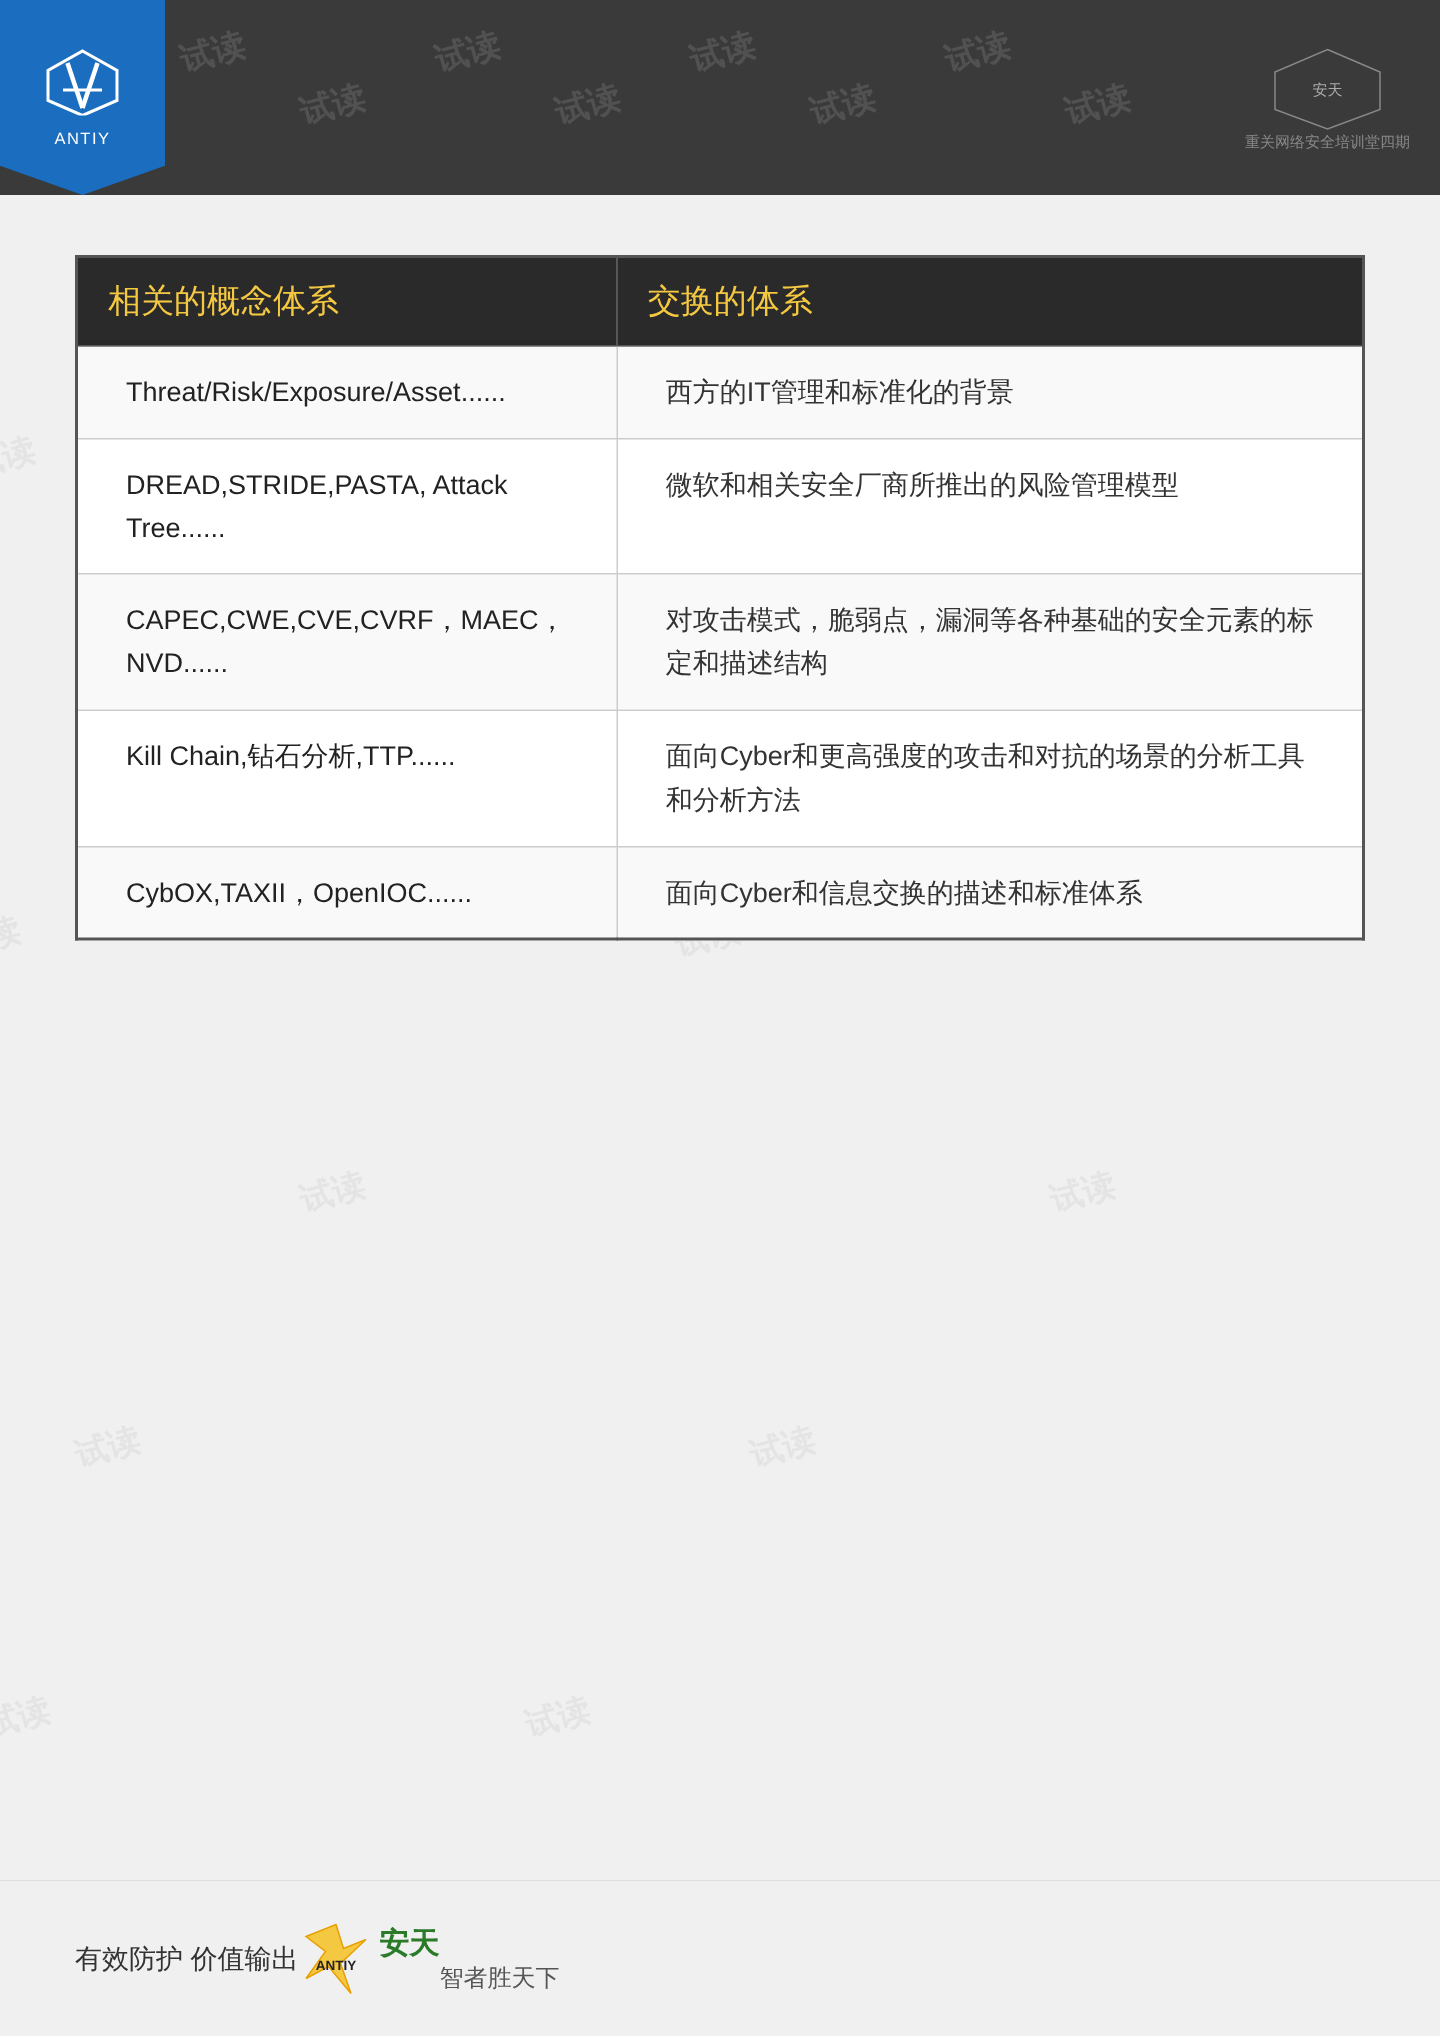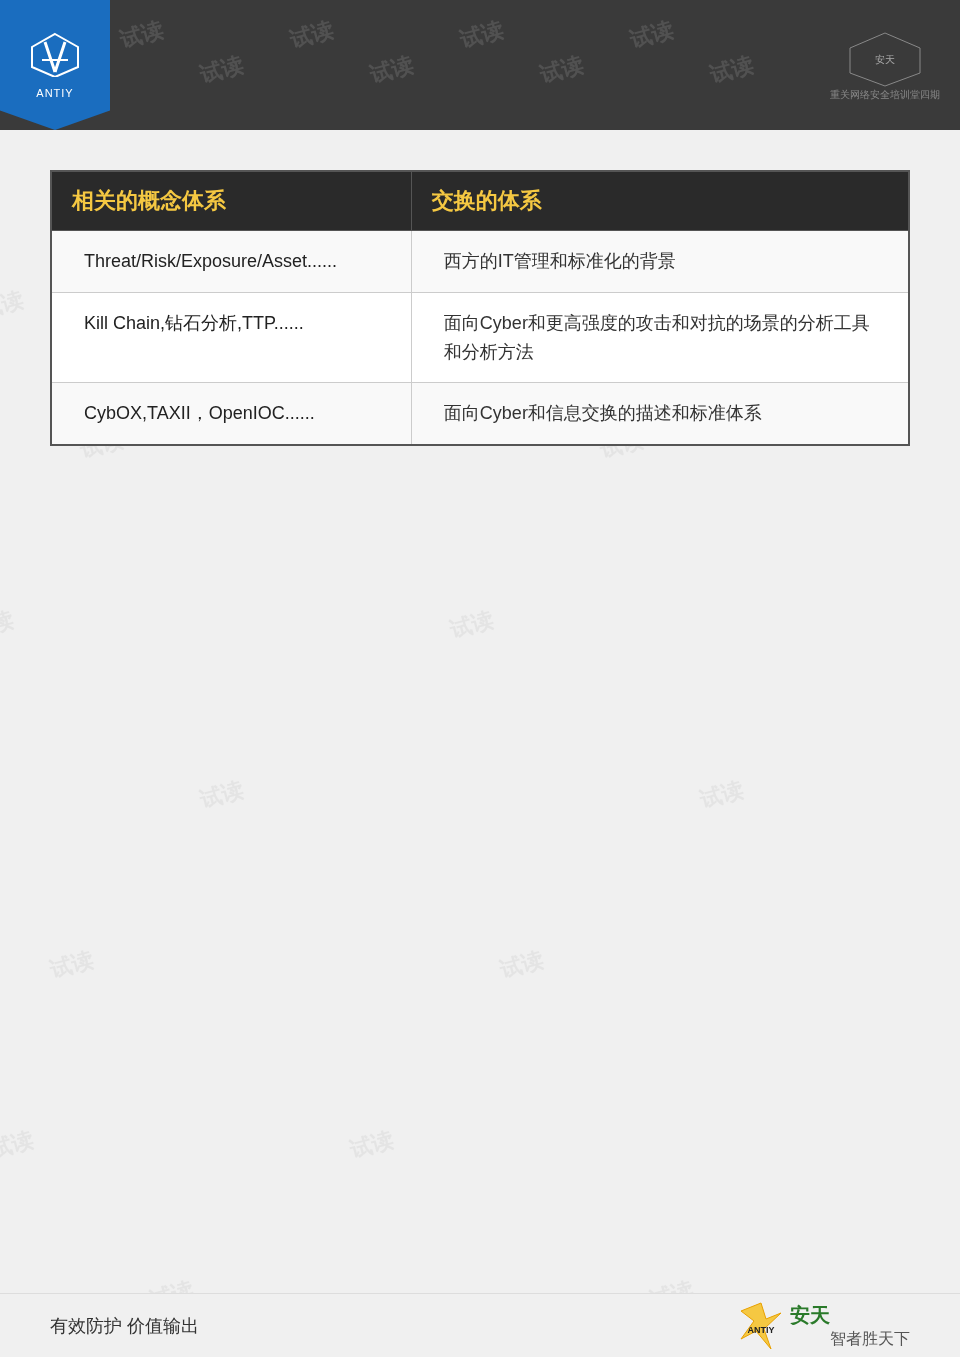--- a/index.html
+++ b/index.html
@@ -97,21 +97,21 @@
       width: 100%;
       border-collapse: collapse;
       background: white;
       border: 2px solid #555;
     }
 
     .data-table th {
       background: #2a2a2a;
       color: #f5c842;
       font-size: 22px;
-      font-weight: bold;
+      font-weight: normal;
       padding: 14px 20px;
       text-align: left;
       border: 1px solid #555;
       margin-top: 40px;
     }
 
     .data-table td {
       padding: 16px 32px;
       border: 1px solid #ccc;
       font-size: 18px;
@@ -137,26 +137,25 @@
       width: 58%;
       color: #333;
     }
 
     
     .footer {
       position: absolute;
       bottom: 0;
       left: 0;
       right: 0;
-      height: 64px;
+      height: 104px;
       background: #f0f0f0;
       border-top: 1px solid #ddd;
       display: flex;
       align-items: center;
-      justify-content: space-between;
       padding: 0 50px;
     }
 
     .footer-left {
       font-size: 18px;
       color: #333;
       font-weight: 500;
     }
 
     .footer-right {
@@ -258,20 +257,28 @@
         <th class="col-left">相关的概念体系</th>
         <th class="col-right">交换的体系</th>
       </tr>
     </thead>
     <tbody id="table-body">
     <tr>
           <td class="col-left">Threat/Risk/Exposure/Asset......</td>
           <td class="col-right">西方的IT管理和标准化的背景</td>
         </tr>
         <tr>
+          <td class="col-left">DREAD,STRIDE,PASTA, Attack Tree......</td>
+          <td class="col-right">微软和相关安全厂商所推出的风险管理模型</td>
+        </tr>
+        <tr>
+          <td class="col-left">CAPEC,CWE,CVE,CVRF，MAEC，NVD......</td>
+          <td class="col-right">对攻击模式，脆弱点，漏洞等各种基础的安全元素的标定和描述结构</td>
+        </tr>
+        <tr>
           <td class="col-left">Kill Chain,钻石分析,TTP......</td>
           <td class="col-right">面向Cyber和更高强度的攻击和对抗的场景的分析工具和分析方法</td>
         </tr>
         <tr>
           <td class="col-left">CybOX,TAXII，OpenIOC......</td>
           <td class="col-right">面向Cyber和信息交换的描述和标准体系</td>
         </tr>
       </tbody>
   </table>
 </div>

